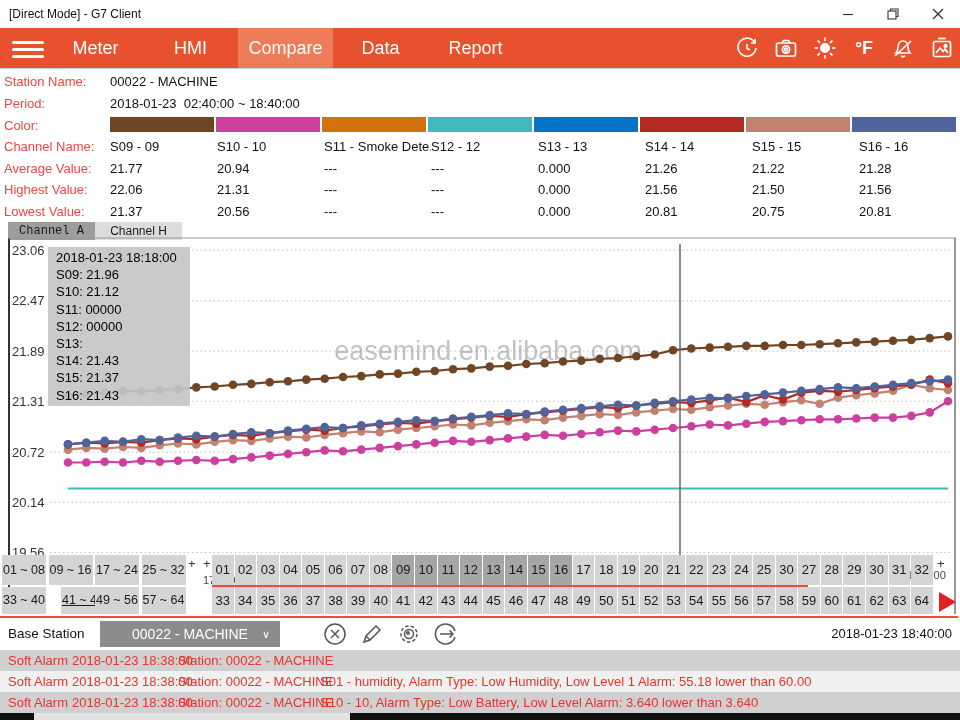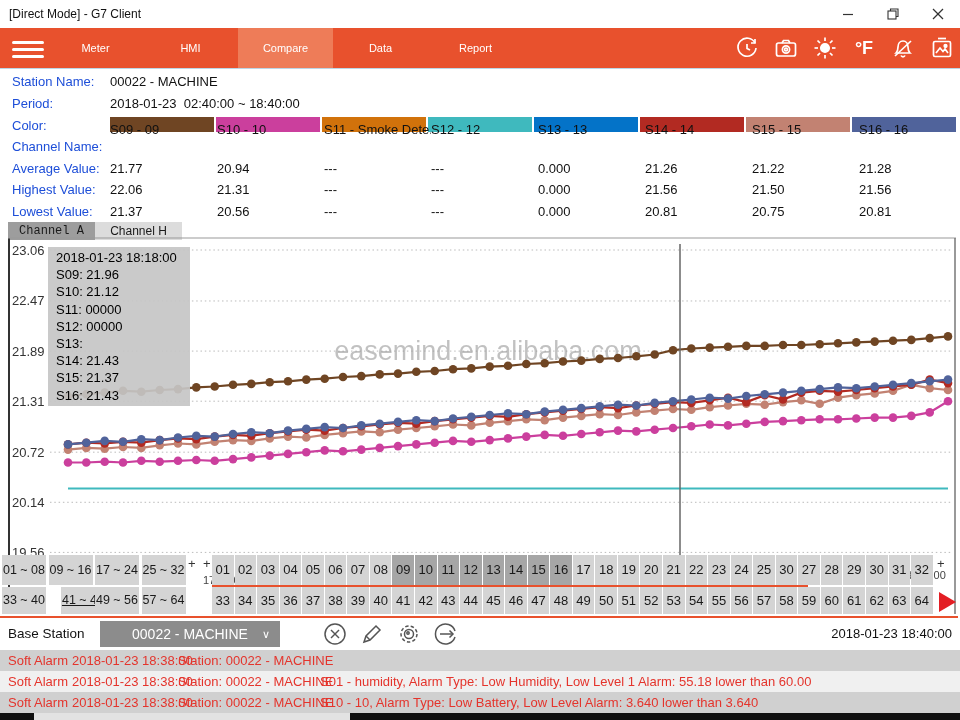--- a/index.html
+++ b/index.html
@@ -7,27 +7,27 @@
        font-family:"Liberation Sans",sans-serif;color:#1a1a1a;}
   
   .titlebar{position:absolute;left:0;top:0;width:960px;height:28px;background:#fff;}
   .titlebar .wtitle{position:absolute;left:9px;top:7px;font-size:12px;color:#111;}
   .wctrl{position:absolute;top:0;width:45px;height:28px;display:flex;align-items:center;justify-content:center;}
   
   .nav{position:absolute;left:0;top:28px;width:960px;height:40px;background:#E8512D;border-bottom:1px solid #bcd6e6;}
   .hamburger{position:absolute;left:12px;top:9px;width:32px;height:22px;}
   .hamburger i{display:block;height:3px;background:#fff;margin:4px 0;border-radius:2px;}
   .nav-items{position:absolute;left:48px;top:0;height:40px;display:flex;}
-  .nav-item{width:95px;height:40px;line-height:40px;text-align:center;color:#fff;font-size:11px;cursor:pointer;}
+  .nav-item{width:95px;height:40px;line-height:40px;text-align:center;color:#fff;font-size:18px;cursor:pointer;}
   .nav-item.active{background:#EE7C58;}
   .nav-icons{position:absolute;right:6px;top:0;height:40px;display:flex;align-items:center;gap:15px;}
   .nav-icons .nicon{width:24px;height:24px;display:flex;align-items:center;justify-content:center;color:#fff;}
   .nav-icons .ftext{font-size:18px;color:#fff;font-weight:bold;}
   
-  .inf-label{position:absolute;left:12px;font-size:13px;color:#1d4ed8;}
+  .inf-label{position:absolute;left:4px;font-size:13px;color:#ef4444;}
   .inf-value{position:absolute;left:110px;font-size:13px;color:#111;white-space:pre;}
   .swatches{position:absolute;left:110px;top:117px;display:flex;}
   .swatch{width:104px;height:15px;margin-right:2px;}
   .chan-row{position:absolute;left:110px;width:850px;display:flex;}
   .chan-row .cell{width:107px;font-size:13px;color:#111;white-space:nowrap;overflow:hidden;flex:none;}
   
   .tab{position:absolute;top:222px;height:18px;line-height:18px;text-align:center;font-size:12px;width:87px;cursor:pointer;}
   .tab.active{background:#9D9D9D;font-family:Liberation Mono, monospace;}
   .tab.inactive{background:#DCDCDC;}
   
@@ -170,21 +170,21 @@
       <div class="swatch" style="background: rgb(203, 63, 157);"></div>
       <div class="swatch" style="background: rgb(209, 114, 11);"></div>
       <div class="swatch" style="background: rgb(63, 185, 190);"></div>
       <div class="swatch" style="background: rgb(4, 115, 200);"></div>
       <div class="swatch" style="background: rgb(178, 42, 34);"></div>
       <div class="swatch" style="background: rgb(194, 130, 114);"></div>
       <div class="swatch" style="background: rgb(80, 99, 155);"></div>
     </div>
 
   <span class="inf-label" style="top:139px">Channel Name:</span>
-  <div class="chan-row" id="row-name" style="top:122px">
+  <div class="chan-row" id="row-name" style="top:139px">
       <span class="cell">S09 - 09</span>
       <span class="cell">S10 - 10</span>
       <span class="cell">S11 - Smoke Dete...</span>
       <span class="cell">S12 - 12</span>
       <span class="cell">S13 - 13</span>
       <span class="cell">S14 - 14</span>
       <span class="cell">S15 - 15</span>
       <span class="cell">S16 - 16</span>
     </div>
   <span class="inf-label" style="top:161px">Average Value:</span>

